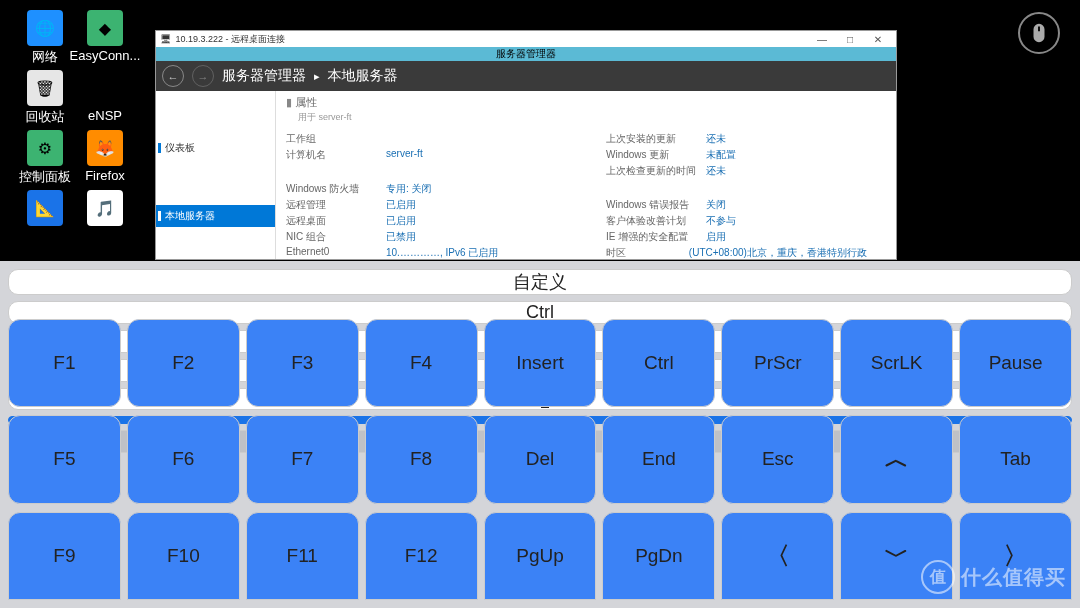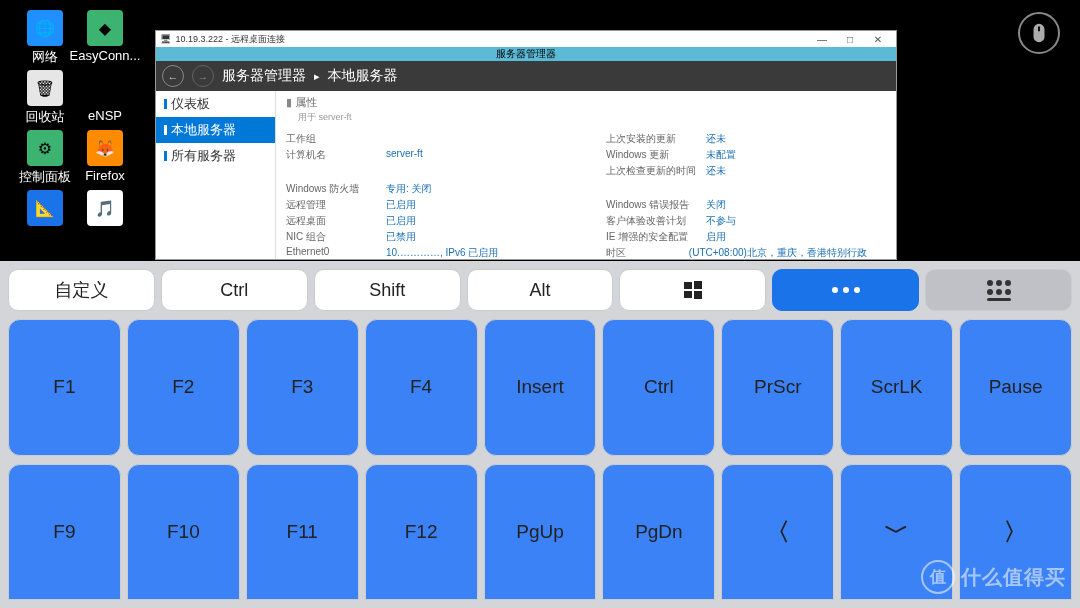--- a/index.html
+++ b/index.html
@@ -20,40 +20,40 @@
 
   .srvhdr { height: 14px; background: #5bbad5; color: #000; text-align: center; font-size: 10px; line-height: 14px; }
 
   .darkbar { height: 30px; background: #3a3a3a; display: flex; align-items: center; padding: 0 6px; gap: 8px; }
   .navcircle { width: 22px; height: 22px; border: 1px solid #888; border-radius: 50%; display: flex; align-items: center; justify-content: center; color: #ccc; font-size: 11px; }
   .darkbar .bt { color: #fff; font-size: 14px; }
   .darkbar .sep { color: #fff; font-size: 11px; }
 
   .srvbody { display: flex; height: calc(100% - 60px); }
   .sidenav { width: 120px; background: #fff; border-right: 1px solid #ddd; }
-  .sidenav .item { font-size: 13px; padding: 4px 8px; color: #333; display: flex; align-items: center; gap: 4px; }
+  .sidenav .item { font-size: 10px; padding: 4px 2px; color: #333; display: flex; align-items: center; gap: 4px; margin-top: 46px; }
   .sidenav .item.sel { background: #0078d7; color: #fff; }
   .sidenav .bar { width: 3px; height: 10px; background: #0078d7; display: inline-block; }
   .sidenav .item.sel .bar { background: #fff; }
 
   .content { flex: 1; padding: 4px 10px; font-size: 10px; color: #555; }
   .content .h { color: #666; font-size: 11px; margin-bottom: 8px; }
   .content .h .sub { color: #999; font-size: 9px; }
   .cols { display: flex; gap: 40px; }
   .col { flex: 1; }
   .prop { display: flex; margin-bottom: 2px; }
   .prop .k { width: 100px; color: #666; }
   .prop .v { color: #1a6fb3; }
   .gap { height: 18px; }
 
   .mouse-btn { position: absolute; top: 12px; right: 20px; width: 42px; height: 42px; border: 2px solid #888; border-radius: 50%; display: flex; align-items: center; justify-content: center; }
   .mouse-btn svg { width: 22px; height: 22px; }
 
   .kb { position: absolute; top: 261px; left: 0; width: 1080px; height: 347px; background: #d4d5d9; padding: 8px; display: flex; flex-direction: column; gap: 8px; }
-  .toprow { display: flex; gap: 6px; height: 42px; }
+  .toprow { display: flex; gap: 6px; height: 42px; flex-direction: column; }
   .topkey { flex: 1; background: #fff; border: 1px solid #ccc; border-radius: 10px; display: flex; align-items: center; justify-content: center; font-size: 18px; color: #222; }
   .topkey.blue { background: #1a73e8; color: #fff; border-color: #1a73e8; }
   .topkey.grey { background: #bfc1c6; }
 
   .keyrow { display: flex; gap: 6px; flex: 1; }
   .key { flex: 1; background: #3b82f6; border: 1px solid #ccc; border-radius: 12px; display: flex; align-items: center; justify-content: center; font-size: 19px; color: #222; }
   .key.last { border-bottom-left-radius: 0; border-bottom-right-radius: 0; }
 
   .wm { position: absolute; right: 14px; bottom: 14px; opacity: 0.55; color: #fff; display: flex; align-items: center; gap: 6px; pointer-events: none; }
   .wm .c { width: 34px; height: 34px; border: 2px solid #fff; border-radius: 50%; display: flex; align-items: center; justify-content: center; font-size: 16px; font-weight: bold; }
@@ -264,20 +264,31 @@
         <div class="key">F2</div>
         <div class="key">F3</div>
         <div class="key">F4</div>
         <div class="key">Insert</div>
         <div class="key">Ctrl</div>
         <div class="key">PrScr</div>
         <div class="key">ScrLK</div>
         <div class="key">Pause</div>
       </div>
       <div class="keyrow">
+        <div class="key">F5</div>
+        <div class="key">F6</div>
+        <div class="key">F7</div>
+        <div class="key">F8</div>
+        <div class="key">Del</div>
+        <div class="key">End</div>
+        <div class="key">Esc</div>
+        <div class="key" style="font-weight: bold; font-size: 24px;">︿</div>
+        <div class="key">Tab</div>
+      </div>
+      <div class="keyrow">
         <div class="key last">F9</div>
         <div class="key last">F10</div>
         <div class="key last">F11</div>
         <div class="key last">F12</div>
         <div class="key last">PgUp</div>
         <div class="key last">PgDn</div>
         <div class="key last" style="font-weight: bold; font-size: 24px;">〈</div>
         <div class="key last" style="font-weight: bold; font-size: 24px;">﹀</div>
         <div class="key last" style="font-weight: bold; font-size: 24px;">〉</div>
       </div>

